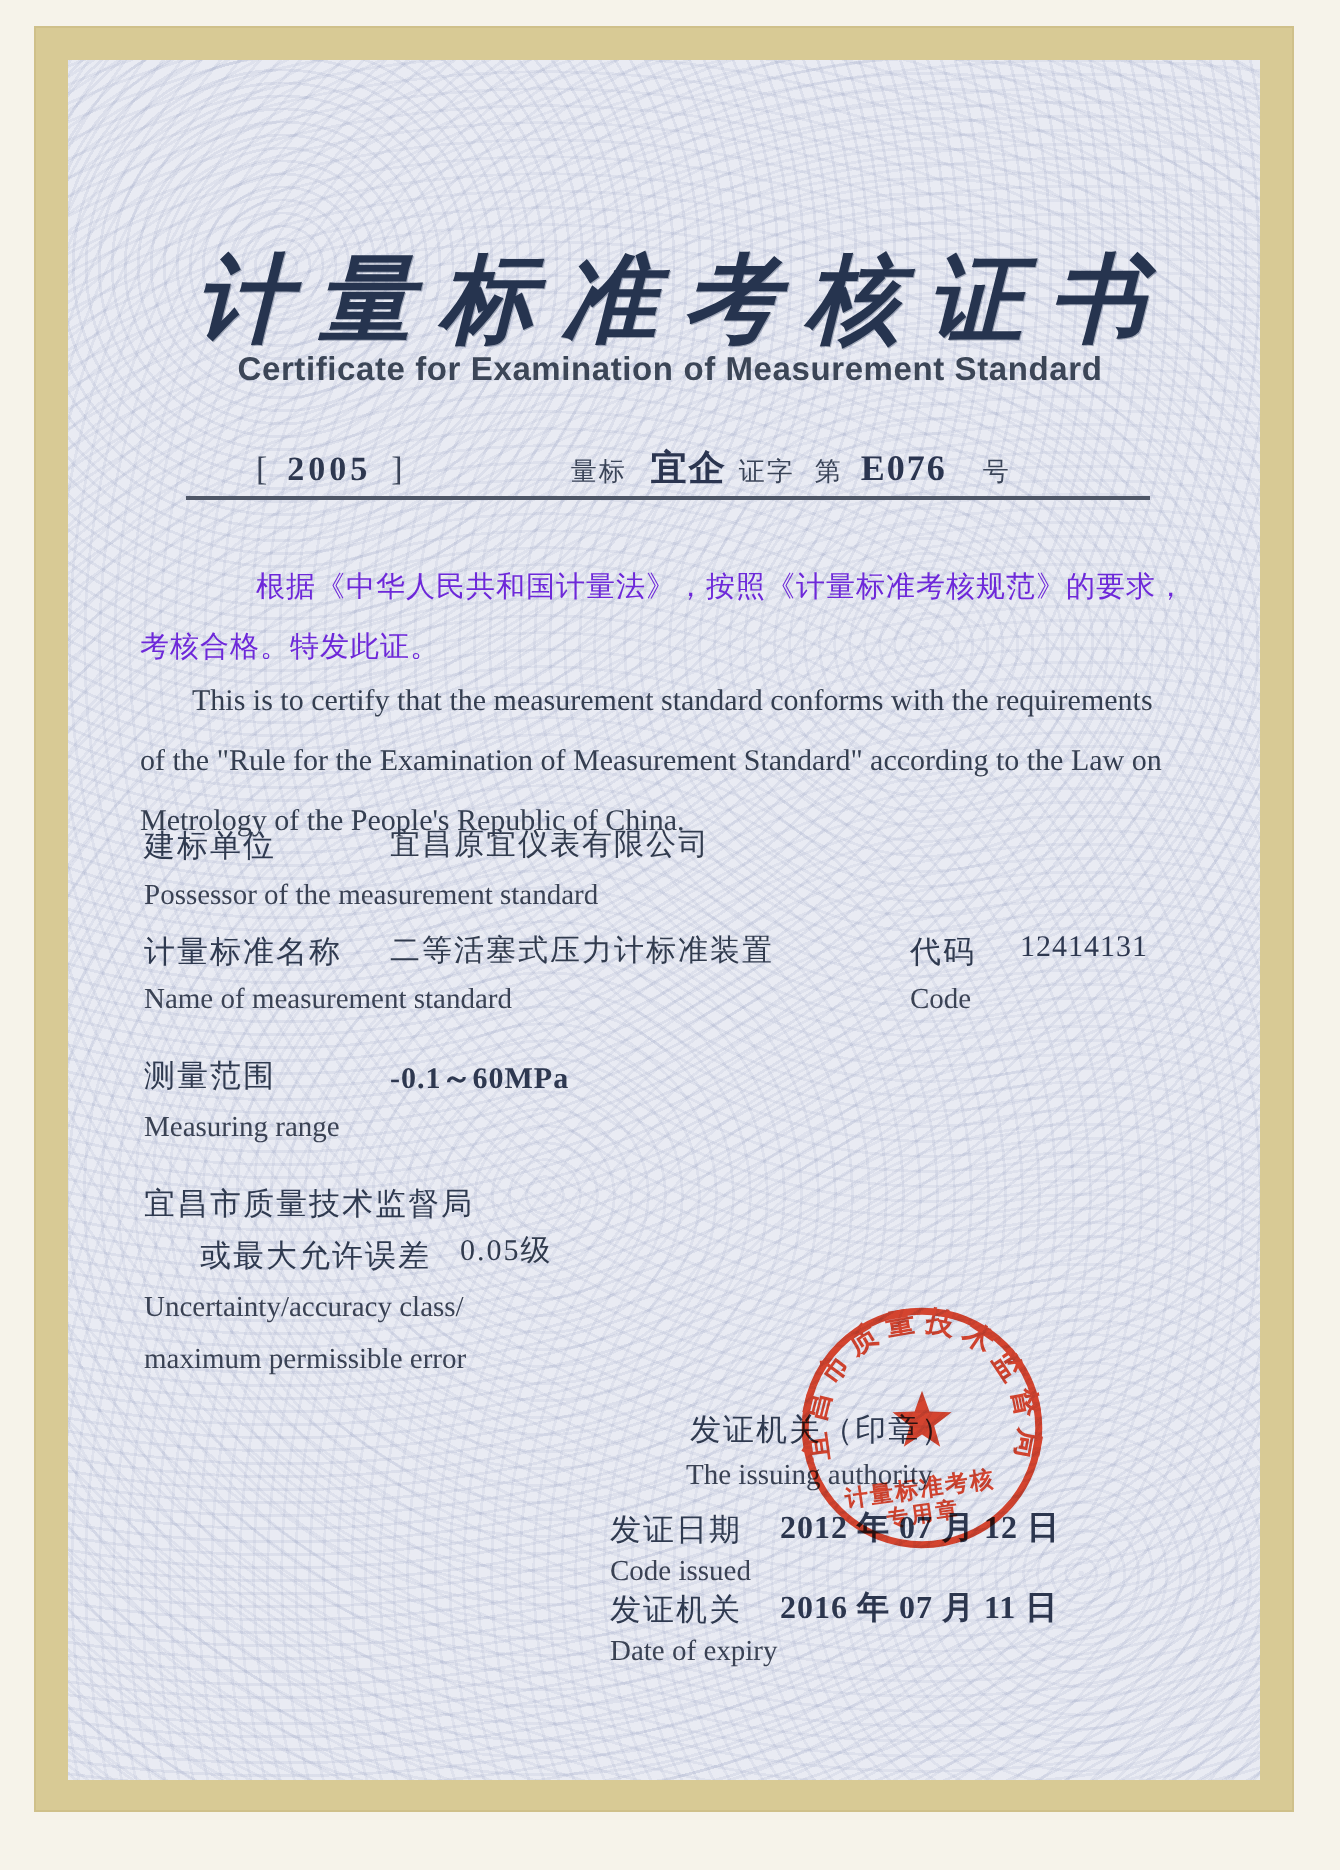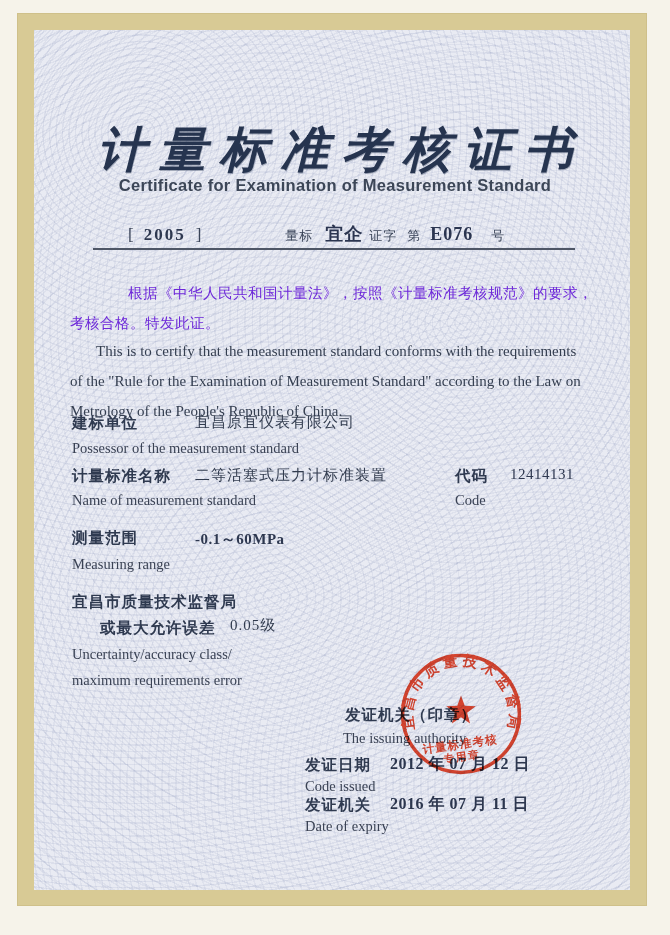--- a/index.html
+++ b/index.html
@@ -44,21 +44,21 @@
   .certno .bracket{font-size:17px;color:#3a4458;}
   .certno .year{font-size:17px;font-weight:700;margin:0 10px;letter-spacing:2px;}
   .certno .small{font-size:13px;letter-spacing:1px;color:#3a4458;}
   .certno .big{font-size:18px;font-weight:700;letter-spacing:1px;color:#2b3550;}
   .rule{
     position:absolute;left:93px;top:248px;width:482px;height:2px;
     background:#4e5666;
   }
   .cn-par{font-size:14.5px;color:#6d28d9;letter-spacing:.5px;}
   .en-par{font-size:15px;color:#343e50;}
-  .label-cn{font-size:15.5px;font-weight:700;color:#2f3a50;letter-spacing:1px;}
+  .label-cn{font-size:15.5px;font-weight:400;color:#2f3a50;letter-spacing:1px;}
   .label-en{font-size:14.5px;color:#3a4254;}
   .value{font-size:15px;color:#313b4e;letter-spacing:1px;}
   .value-lat{font-size:15px;color:#2e3850;font-weight:700;letter-spacing:.5px;}
   .date-val{font-size:16px;color:#2c364e;font-weight:700;letter-spacing:.5px;}
   .seal{
     position:absolute;left:399px;top:652px;width:124px;height:124px;
     mix-blend-mode:multiply;opacity:.92;
   }
 </style>
 </head>
@@ -102,21 +102,21 @@
 <div class="abs label-en" style="left:455px;top:492px;">Code</div>
 
 <div class="abs label-cn" style="left:72px;top:528px;">测量范围</div>
 <div class="abs value-lat" style="left:195px;top:530px;">-0.1～60MPa</div>
 <div class="abs label-en" style="left:72px;top:556px;">Measuring range</div>
 
 <div class="abs label-cn" style="left:72px;top:592px;">宜昌市质量技术监督局</div>
 <div class="abs label-cn" style="left:100px;top:618px;">或最大允许误差</div>
 <div class="abs value" style="left:230px;top:616px;">0.05级</div>
 <div class="abs label-en" style="left:72px;top:646px;">Uncertainty/accuracy class/</div>
-<div class="abs label-en" style="left:72px;top:672px;">maximum requirements error</div>
+<div class="abs label-en" style="left:72px;top:672px;">maximum permissible error</div>
 
 <div class="abs label-cn" style="left:345px;top:705px;">发证机关（印章）</div>
 <div class="abs label-en" style="left:343px;top:730px;">The issuing authority</div>
 
 <div class="abs label-cn" style="left:305px;top:755px;">发证日期</div>
 <div class="abs date-val" style="left:390px;top:754px;">2012 年 07 月 12 日</div>
 <div class="abs label-en" style="left:305px;top:778px;">Code issued</div>
 
 <div class="abs label-cn" style="left:305px;top:795px;">发证机关</div>
 <div class="abs date-val" style="left:390px;top:794px;">2016 年 07 月 11 日</div>

